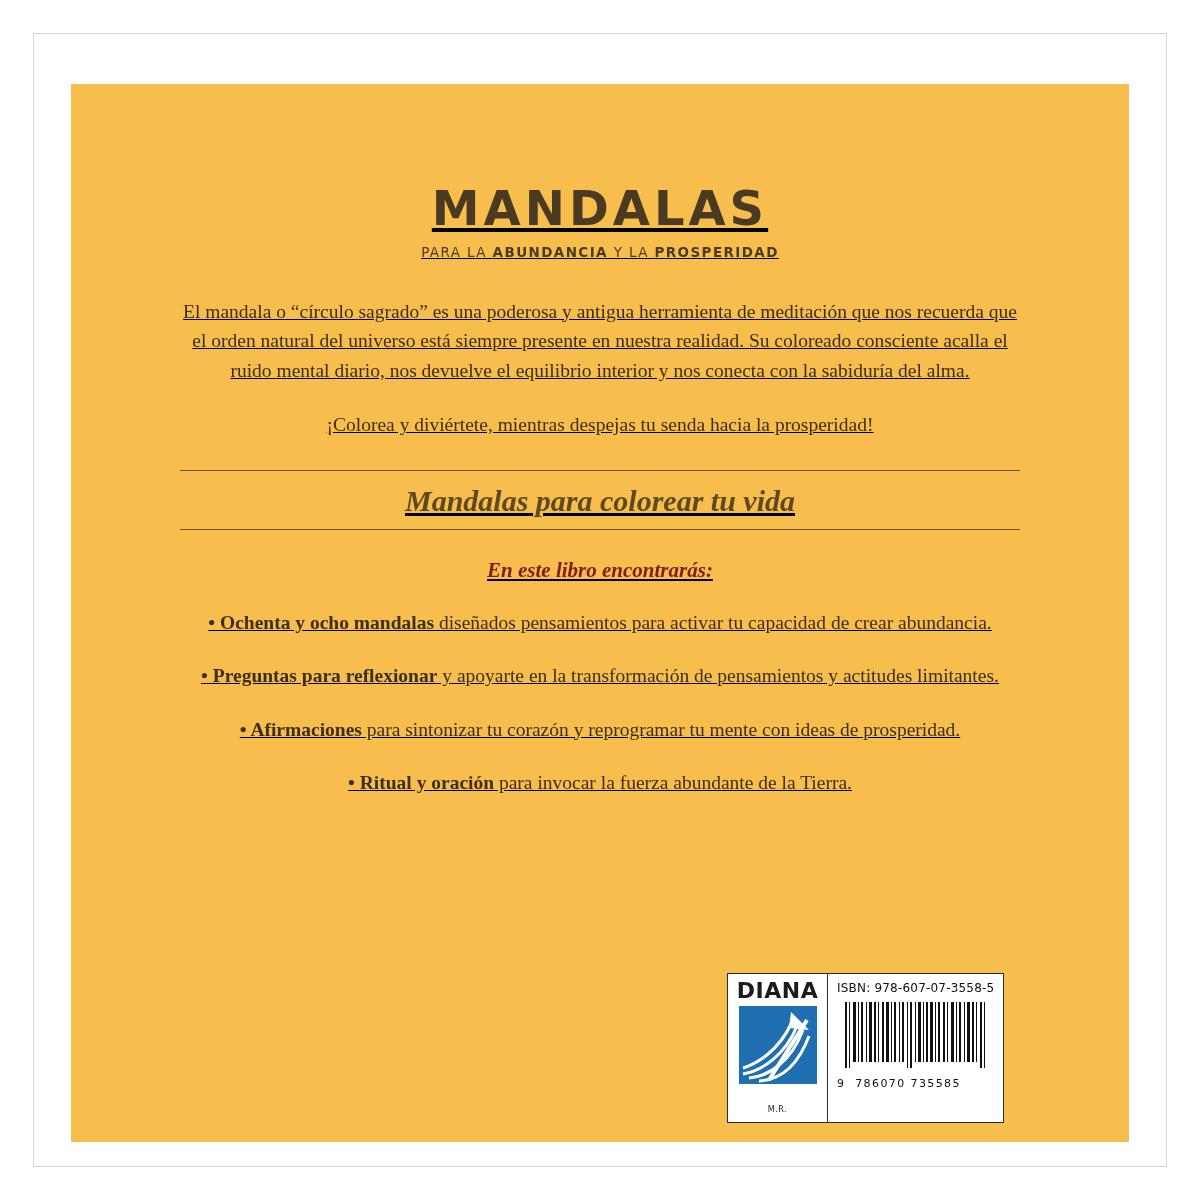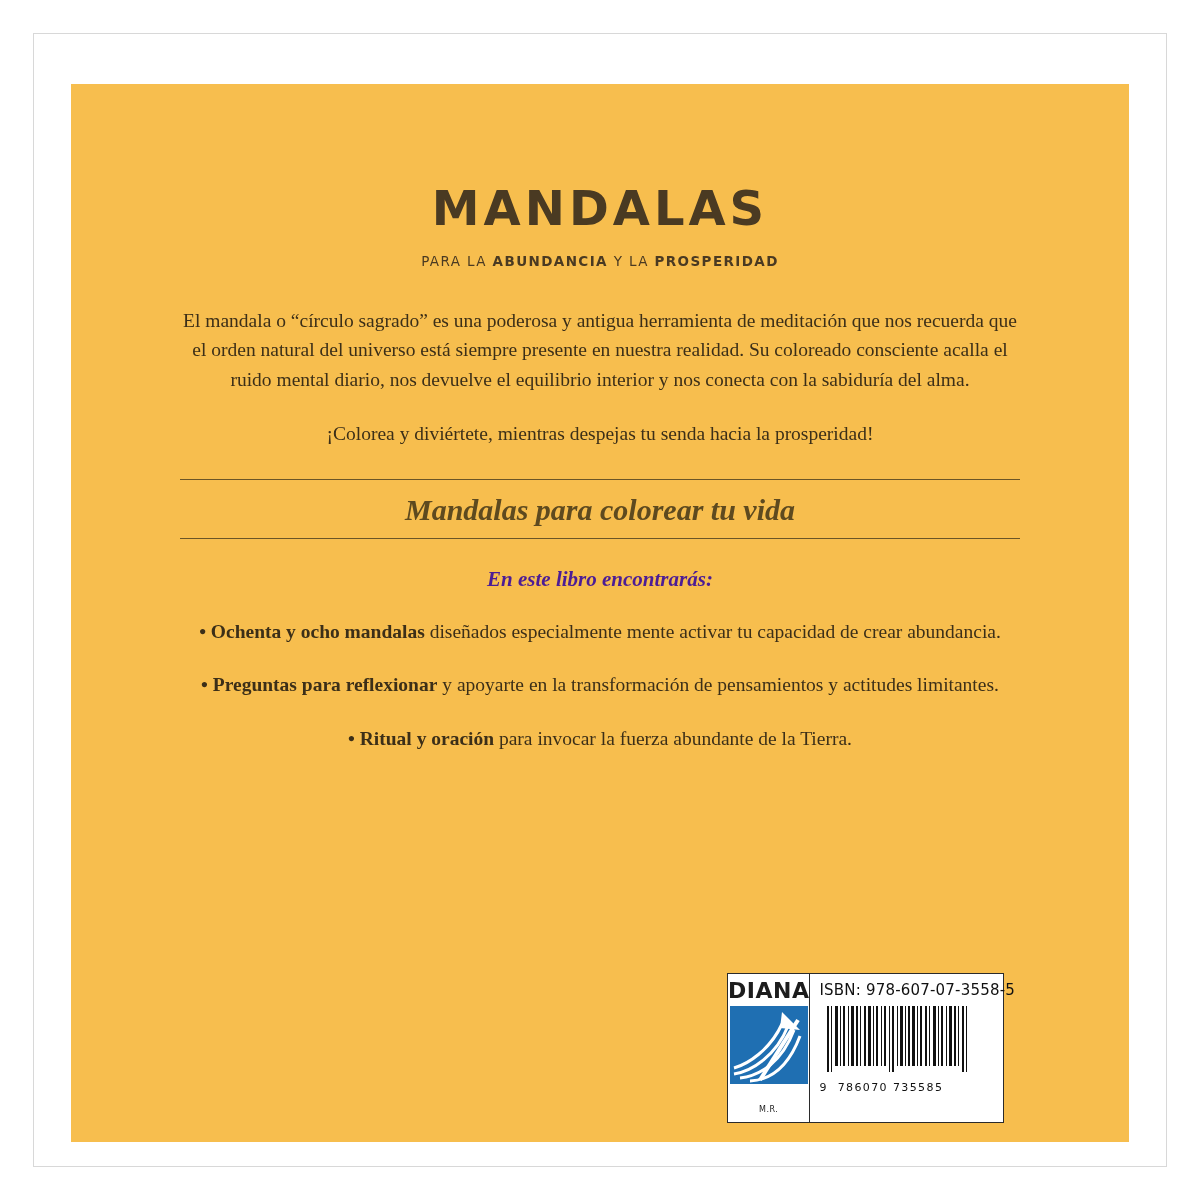--- a/index.html
+++ b/index.html
@@ -32,37 +32,38 @@
   }
   .cover {
     position: absolute;
     left: 71px;
     top: 84px;
     width: 1058px;
     height: 1058px;
     background: #f7be4e;
     box-sizing: border-box;
     overflow: hidden;
+    text-decoration: underline;
   }
 
   
   .title-block {
     margin-top: 100px;
     text-align: center;
   }
   .title-main {
     font-family: "DejaVu Sans", sans-serif;
     font-weight: bold;
     font-size: 48px;
     letter-spacing: 4px;
     color: #4a3a22;
     line-height: 1;
   }
   .title-sub {
-    margin-top: 23px;
+    margin-top: 14px;
     font-family: "DejaVu Sans", sans-serif;
     font-size: 13.5px;
     letter-spacing: 1.4px;
     color: #4a3a22;
     line-height: 1;
   }
   .title-sub b {
     font-weight: bold;
   }
   .title-sub .light {
@@ -105,21 +106,21 @@
     padding: 13px 0 12px 0;
     line-height: 1.1;
   }
 
   .en-este {
     margin-top: 28px;
     text-align: center;
     font-style: italic;
     font-weight: bold;
     font-size: 21px;
-    color: #4c1d95;
+    color: #7f1d1d;
   }
 
   .bullets {
     margin: 0 auto;
     width: 880px;
     text-align: center;
     color: #3c2f18;
     font-size: 19.5px;
   }
   .bullets .bullet {
@@ -179,21 +180,21 @@
   }
   .barcode-cell {
     flex: 1;
     box-sizing: border-box;
     padding: 7px 8px 4px 9px;
     display: flex;
     flex-direction: column;
   }
   .isbn-text {
     font-family: "DejaVu Sans", sans-serif;
-    font-size: 15px;
+    font-size: 12px;
     color: #111;
     letter-spacing: 0.2px;
     white-space: nowrap;
   }
   .barcode {
     margin-top: 7px;
     height: 74px;
     width: 100%;
     position: relative;
   }
@@ -228,22 +229,23 @@
 
     <div class="rule-block">
       <div class="rule"></div>
       <div class="script-title">Mandalas para colorear tu vida</div>
       <div class="rule"></div>
     </div>
 
     <div class="en-este">En este libro encontrarás:</div>
 
     <div class="bullets">
-      <div class="bullet"><b>• Ochenta y ocho mandalas</b><span> diseñados especialmente mente activar tu capacidad de crear abundancia.</span></div>
+      <div class="bullet"><b>• Ochenta y ocho mandalas</b><span> diseñados pensamientos para activar tu capacidad de crear abundancia.</span></div>
       <div class="bullet"><b>• Preguntas para reflexionar</b><span> y apoyarte en la transformación de pensamientos y actitudes limitantes.</span></div>
+      <div class="bullet"><b>• Afirmaciones</b><span> para sintonizar tu corazón y reprogramar tu mente con ideas de prosperidad.</span></div>
       <div class="bullet"><b>• Ritual y oración</b><span> para invocar la fuerza abundante de la Tierra.</span></div>
     </div>
 
     <div class="isbn-block">
       <div class="logo-cell">
         <div class="logo-name">DIANA</div>
         <div class="logo-mark">
           <svg width="78" height="78" viewBox="0 0 78 78" aria-hidden="true">
             <rect x="0" y="0" width="78" height="78" fill="#1f6fb2"></rect>
             <g fill="none" stroke="#ffffff" stroke-width="3">

